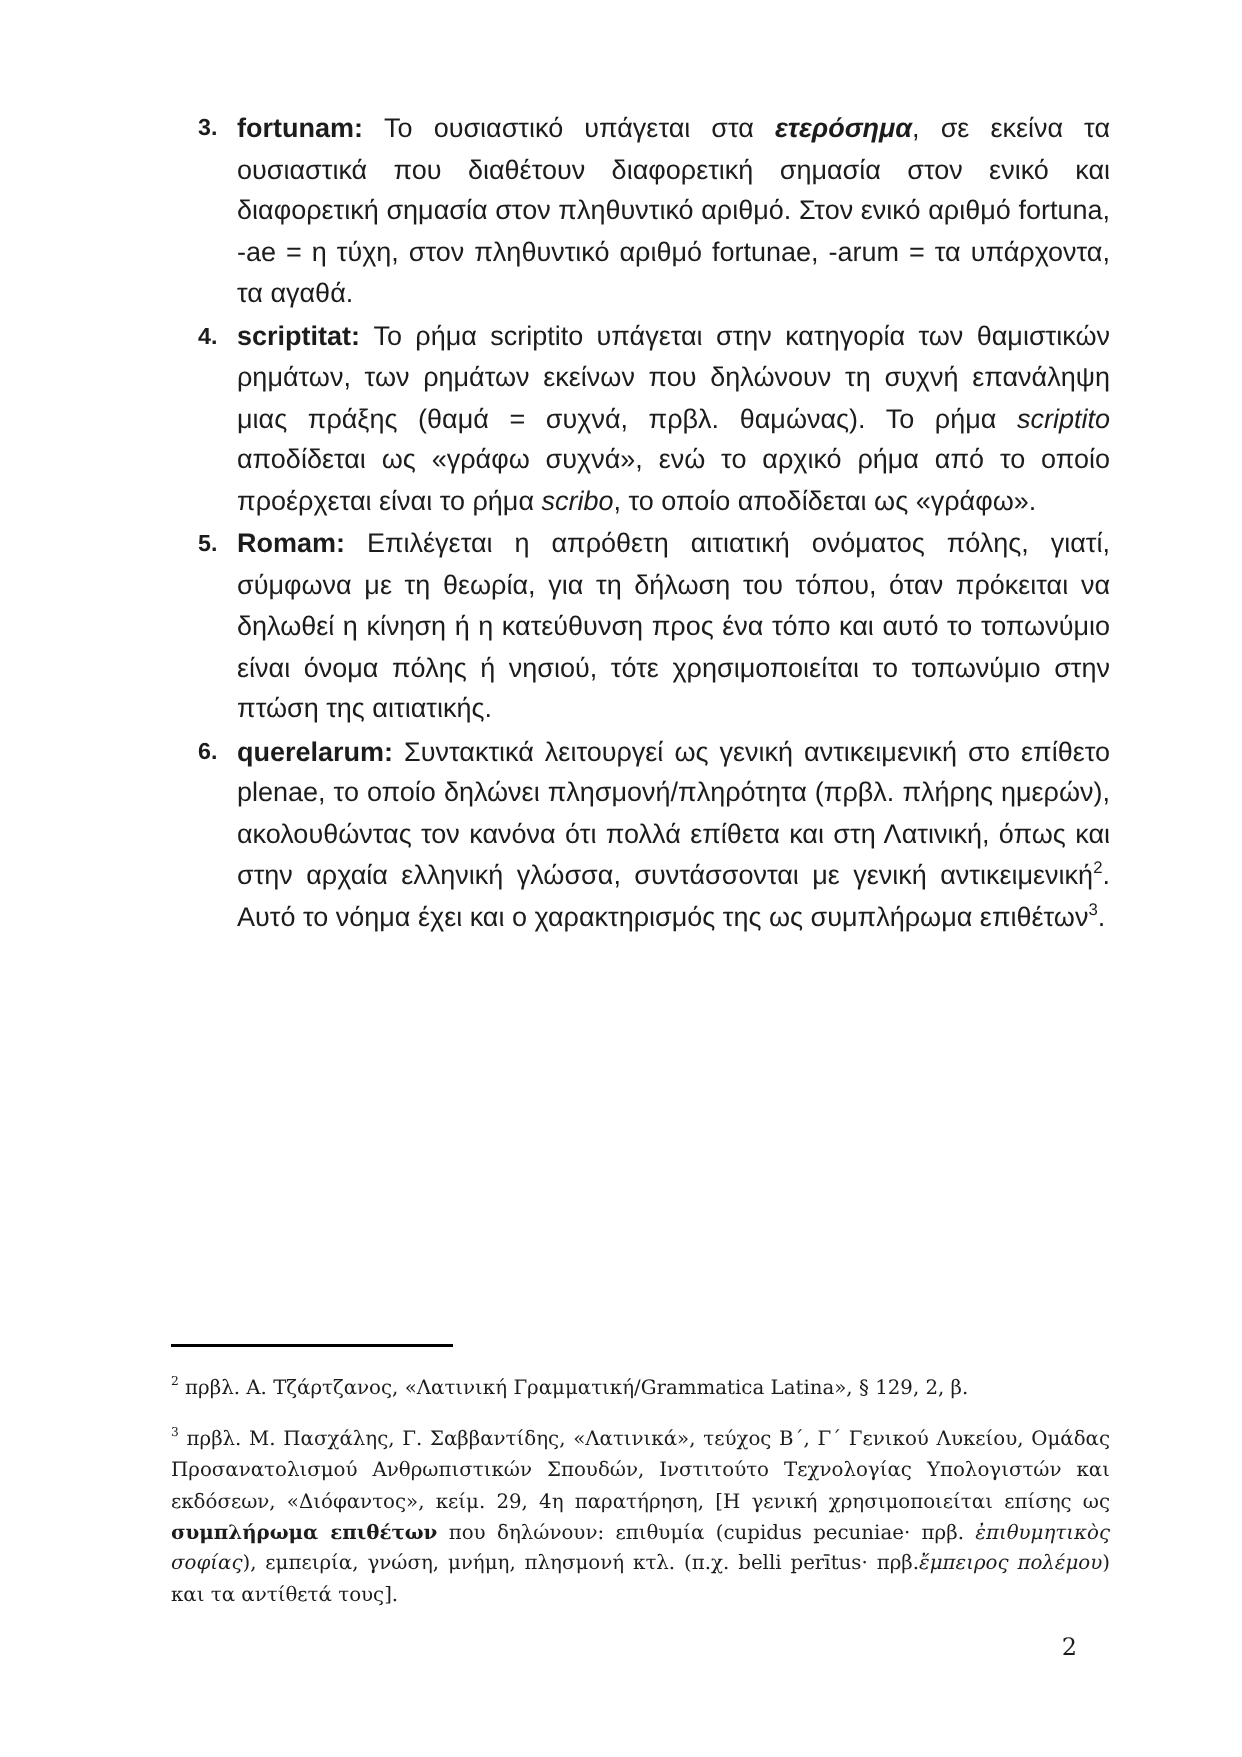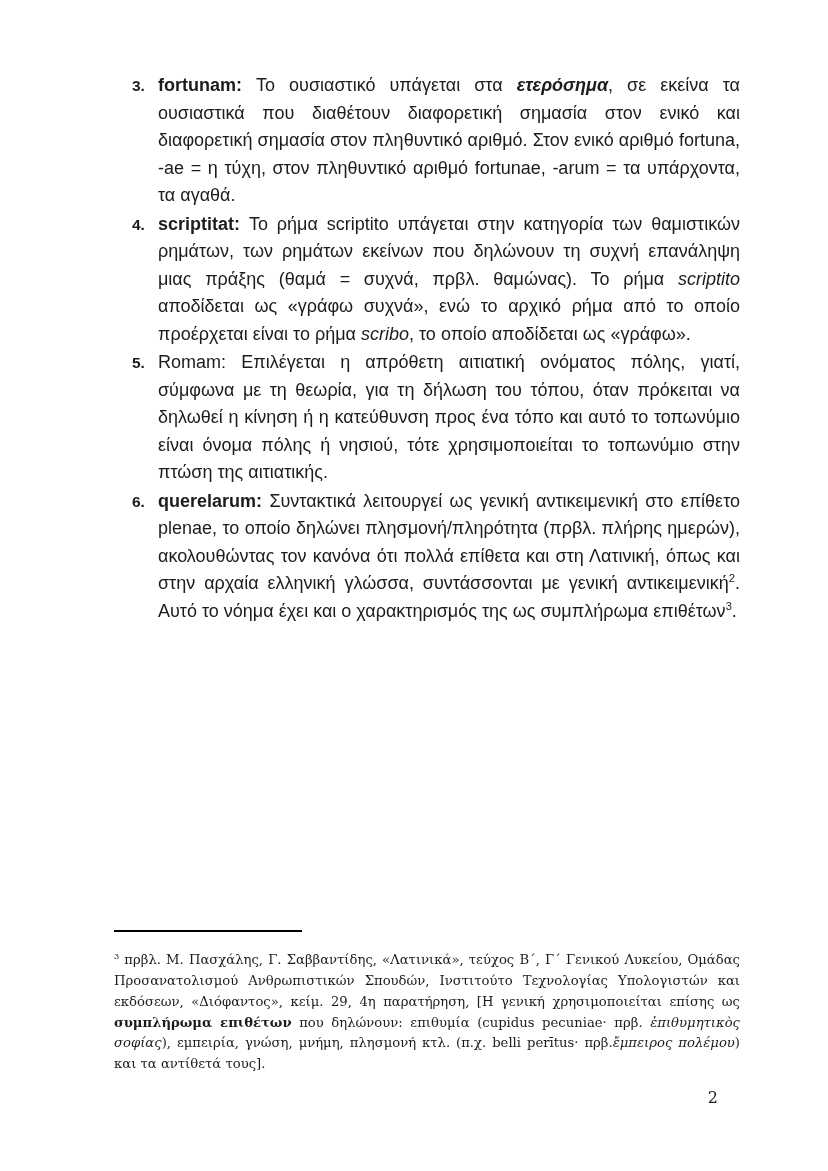--- a/index.html
+++ b/index.html
@@ -81,30 +81,31 @@
         <p class="itext"><span style="font-weight: 700;">fortunam:</span><span> Το ουσιαστικό υπάγεται στα </span><span style="font-weight: 700; font-style: italic;">ετερόσημα</span><span>, σε εκείνα τα ουσιαστικά που διαθέτουν διαφορετική σημασία στον ενικό και διαφορετική σημασία στον πληθυντικό αριθμό. Στον ενικό αριθμό fortuna, -ae = η τύχη, στον πληθυντικό αριθμό fortunae, -arum = τα υπάρχοντα, τα αγαθά.</span></p>
       </div>
 
       <div class="item">
         <span class="num">4.</span>
         <p class="itext"><span style="font-weight: 700;">scriptitat:</span><span> Το ρήμα scriptito υπάγεται στην κατηγορία των θαμιστικών ρημάτων, των ρημάτων εκείνων που δηλώνουν τη συχνή επανάληψη μιας πράξης (θαμά = συχνά, πρβλ. θαμώνας). Το ρήμα </span><span style="font-style: italic;">scriptito</span><span> αποδίδεται ως «γράφω συχνά», ενώ το αρχικό ρήμα από το οποίο προέρχεται είναι το ρήμα </span><span style="font-style: italic;">scribo</span><span>, το οποίο αποδίδεται ως «γράφω».</span></p>
       </div>
 
       <div class="item">
         <span class="num">5.</span>
-        <p class="itext"><span style="font-weight: 400;">Romam:</span><span> Επιλέγεται η απρόθετη αιτιατική ονόματος πόλης, γιατί, σύμφωνα με τη θεωρία, για τη δήλωση του τόπου, όταν πρόκειται να δηλωθεί η κίνηση ή η κατεύθυνση προς ένα τόπο και αυτό το τοπωνύμιο είναι όνομα πόλης ή νησιού, τότε χρησιμοποιείται το τοπωνύμιο στην πτώση της αιτιατικής.</span></p>
+        <p class="itext"><span style="font-weight: 700;">Romam:</span><span> Επιλέγεται η απρόθετη αιτιατική ονόματος πόλης, γιατί, σύμφωνα με τη θεωρία, για τη δήλωση του τόπου, όταν πρόκειται να δηλωθεί η κίνηση ή η κατεύθυνση προς ένα τόπο και αυτό το τοπωνύμιο είναι όνομα πόλης ή νησιού, τότε χρησιμοποιείται το τοπωνύμιο στην πτώση της αιτιατικής.</span></p>
       </div>
 
       <div class="item">
         <span class="num">6.</span>
         <p class="itext"><span style="font-weight: 700;">querelarum:</span><span> Συντακτικά λειτουργεί ως γενική αντικειμενική στο επίθετο plenae, το οποίο δηλώνει πλησμονή/πληρότητα (πρβλ. πλήρης ημερών), ακολουθώντας τον κανόνα ότι πολλά επίθετα και στη Λατινική, όπως και στην αρχαία ελληνική γλώσσα, συντάσσονται με γενική αντικειμενική</span><sup>2</sup><span>. Αυτό το νόημα έχει και ο χαρακτηρισμός της ως συμπλήρωμα επιθέτων</span><sup>3</sup><span>.</span></p>
       </div>
 
     </div>
   </main>
 
   <footer class="footnotes">
     <div class="fn-rule"></div>
+    <p class="fn"><sup>2</sup><span> πρβλ. Α. Τζάρτζανος, «Λατινική Γραμματική/Grammatica Latina», § 129, 2, β.</span></p>
     <p class="fn"><sup>3</sup><span> πρβλ. Μ. Πασχάλης, Γ. Σαββαντίδης, «Λατινικά», τεύχος Β΄, Γ΄ Γενικού Λυκείου, Ομάδας Προσανατολισμού Ανθρωπιστικών Σπουδών, Ινστιτούτο Τεχνολογίας Υπολογιστών και εκδόσεων, «Διόφαντος», κείμ. 29, 4η παρατήρηση, [Η γενική χρησιμοποιείται επίσης ως </span><span style="font-weight: 700;">συμπλήρωμα επιθέτων</span><span> που δηλώνουν: επιθυμία (cupidus pecuniae· πρβ. </span><span style="font-style: italic;">ἐπιθυμητικὸς σοφίας</span><span>), εμπειρία, γνώση, μνήμη, πλησμονή κτλ. (π.χ. belli perītus· πρβ.</span><span style="font-style: italic;">ἔμπειρος πολέμου</span><span>) και τα αντίθετά τους].</span></p>
     <div class="pagenum">2</div>
   </footer>
 
 </div>
 
 </body></html>

